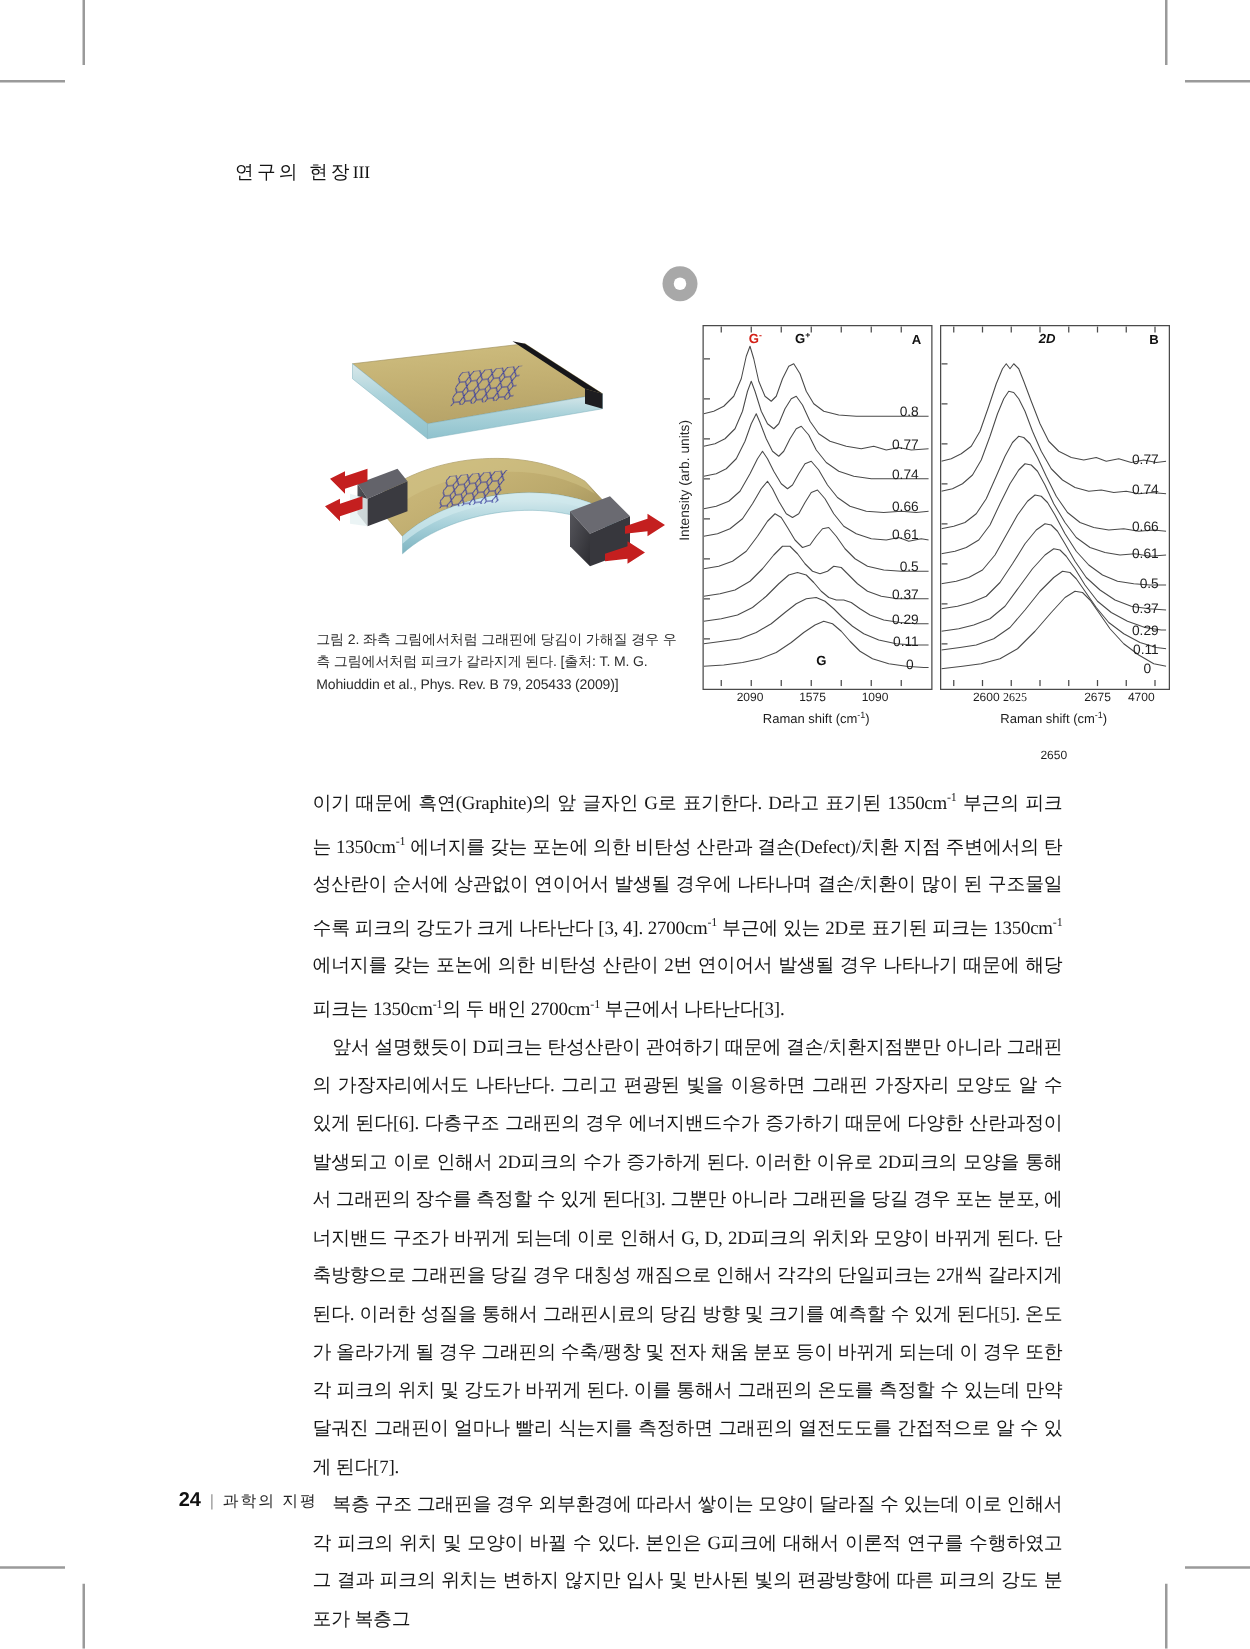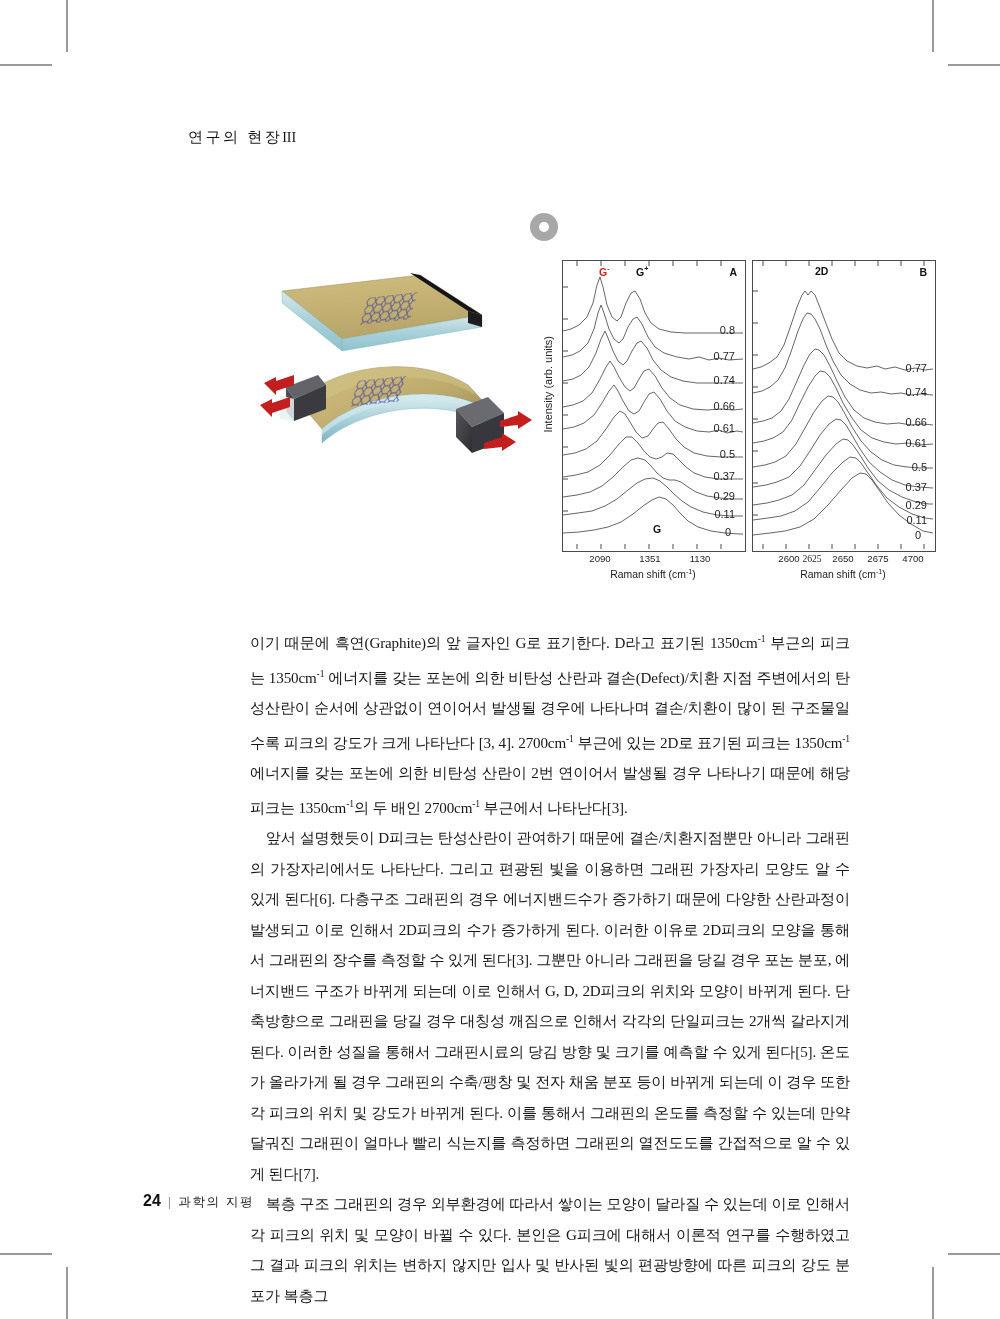--- a/index.html
+++ b/index.html
@@ -324,20 +324,21 @@
         </g>
 
         <g fill="#c41f1f">
           <polygon points="240,168 258,162 258,158 272,167 258,176 258,172 240,174"></polygon>
           <polygon points="224,190 242,184 242,180 256,189 242,198 242,194 224,196"></polygon>
         </g>
       </g>
     </svg>
   </div>
 
+  <div class="fig-caption">그림 2. 좌측 그림에서처럼 그래핀에 당김이 가해질 경우 우측 그림에서처럼 피크가 갈라지게 된다. [출처: T. M. G. Mohiuddin et al., Phys. Rev. B 79, 205433 (2009)]</div>
 
   <div class="panels">
 
     <div class="yaxis-title">Intensity (arb. units)</div>
 
     <div class="panel a">
       <div class="plot-box">
         <svg width="180" height="288" viewBox="0 0 180 288" xmlns="http://www.w3.org/2000/svg">
           <g stroke="#4a4a4a" stroke-width="1">
             <line x1="14" y1="0" x2="14" y2="5"></line>
@@ -399,22 +400,22 @@
         <div class="strain-lab" style="right:10px; top:161px;">0.61</div>
         <div class="strain-lab" style="right:10px; top:187px;">0.5</div>
         <div class="strain-lab" style="right:10px; top:209px;">0.37</div>
         <div class="strain-lab" style="right:10px; top:229px;">0.29</div>
         <div class="strain-lab" style="right:10px; top:247px;">0.11</div>
         <div class="strain-lab" style="right:14px; top:265px;">0</div>
       </div>
 
       <div class="xticks">
         <span style="left:38px;">2090</span>
-        <span style="left:88px;">1351</span>
-        <span style="left:138px;">1130</span>
+        <span style="left:88px;">1575</span>
+        <span style="left:138px;">1090</span>
       </div>
       <div class="xaxis-title">
         <span>Raman shift (cm</span><span class="sup">-1</span><span>)</span>
       </div>
     </div>
 
     <div class="panel b">
       <div class="plot-box">
         <svg width="180" height="288" viewBox="0 0 180 288" xmlns="http://www.w3.org/2000/svg">
           <g stroke="#4a4a4a" stroke-width="1">
@@ -458,52 +459,52 @@
             <path d="M0,226 L13,224 L24,221 L36,216 L47,205 L57,190 L67,174 L76,163 L83,158 L88,159 L93,164 L99,174 L107,188 L116,201 L127,211 L139,219 L152,224 L166,226 L180,227"></path>
 
             <path d="M0,244 L14,242 L26,239 L39,234 L51,224 L62,209 L73,194 L83,183 L90,178 L95,179 L100,184 L107,194 L115,207 L125,220 L136,229 L149,236 L163,241 L176,243 L180,243"></path>
 
             <path d="M0,259 L15,257 L28,255 L42,250 L55,241 L67,227 L79,212 L90,201 L97,196 L103,197 L108,202 L115,212 L124,225 L134,237 L146,246 L159,253 L172,257 L180,258"></path>
 
             <path d="M0,274 L17,272 L32,270 L47,266 L61,258 L75,244 L88,229 L99,217 L107,212 L113,213 L119,219 L126,229 L135,242 L146,254 L158,263 L170,270 L180,272"></path>
           </g>
         </svg>
 
-        <div class="peak-tag" style="left:62px; top:4px;">2D</div>
+        <div class="peak-tag" style="left:78px; top:4px;font-style:italic;">2D</div>
         <div class="panel-corner">B</div>
 
         <div class="strain-lab" style="right:8px; top:101px;">0.77</div>
         <div class="strain-lab" style="right:8px; top:125px;">0.74</div>
         <div class="strain-lab" style="right:8px; top:155px;">0.66</div>
         <div class="strain-lab" style="right:8px; top:176px;">0.61</div>
         <div class="strain-lab" style="right:8px; top:200px;">0.5</div>
         <div class="strain-lab" style="right:8px; top:220px;">0.37</div>
         <div class="strain-lab" style="right:8px; top:238px;">0.29</div>
         <div class="strain-lab" style="right:8px; top:253px;">0.11</div>
         <div class="strain-lab" style="right:14px; top:268px;">0</div>
       </div>
 
       <div class="xticks">
         <span style="left:37px;">2600</span>
         <span style="left:60px;font-family:Liberation Serif, serif;">2625</span>
-        <span style="left:91px;">2650</span>
+        <span style="left:91px;margin-top:46px;">2650</span>
         <span style="left:126px;">2675</span>
         <span style="left:161px;">4700</span>
       </div>
       <div class="xaxis-title">
         <span>Raman shift (cm</span><span class="sup">-1</span><span>)</span>
       </div>
     </div>
 
   </div>
 </div>
 
 <div class="body-text">
   <p>이기 때문에 흑연(Graphite)의 앞 글자인 G로 표기한다. D라고 표기된 1350cm<sup>-1</sup> 부근의 피크는 1350cm<sup>-1</sup> 에너지를 갖는 포논에 의한 비탄성 산란과 결손(Defect)/치환 지점 주변에서의 탄성산란이 순서에 상관없이 연이어서 발생될 경우에 나타나며 결손/치환이 많이 된 구조물일수록 피크의 강도가 크게 나타난다 [3, 4]. 2700cm<sup>-1</sup> 부근에 있는 2D로 표기된 피크는 1350cm<sup>-1</sup> 에너지를 갖는 포논에 의한 비탄성 산란이 2번 연이어서 발생될 경우 나타나기 때문에 해당 피크는 1350cm<sup>-1</sup>의 두 배인 2700cm<sup>-1</sup> 부근에서 나타난다[3].</p>
   <p class="indent">앞서 설명했듯이 D피크는 탄성산란이 관여하기 때문에 결손/치환지점뿐만 아니라 그래핀의 가장자리에서도 나타난다. 그리고 편광된 빛을 이용하면 그래핀 가장자리 모양도 알 수 있게 된다[6]. 다층구조 그래핀의 경우 에너지밴드수가 증가하기 때문에 다양한 산란과정이 발생되고 이로 인해서 2D피크의 수가 증가하게 된다. 이러한 이유로 2D피크의 모양을 통해서 그래핀의 장수를 측정할 수 있게 된다[3]. 그뿐만 아니라 그래핀을 당길 경우 포논 분포, 에너지밴드 구조가 바뀌게 되는데 이로 인해서 G, D, 2D피크의 위치와 모양이 바뀌게 된다. 단축방향으로 그래핀을 당길 경우 대칭성 깨짐으로 인해서 각각의 단일피크는 2개씩 갈라지게 된다. 이러한 성질을 통해서 그래핀시료의 당김 방향 및 크기를 예측할 수 있게 된다[5]. 온도가 올라가게 될 경우 그래핀의 수축/팽창 및 전자 채움 분포 등이 바뀌게 되는데 이 경우 또한 각 피크의 위치 및 강도가 바뀌게 된다. 이를 통해서 그래핀의 온도를 측정할 수 있는데 만약 달궈진 그래핀이 얼마나 빨리 식는지를 측정하면 그래핀의 열전도도를 간접적으로 알 수 있게 된다[7].</p>
-  <p class="indent">복층 구조 그래핀의 경우 외부환경에 따라서 쌓이는 모양이 달라질 수 있는데 이로 인해서 각 피크의 위치 및 모양이 바뀔 수 있다. 본인은 G피크에 대해서 이론적 연구를 수행하였고 그 결과 피크의 위치는 변하지 않지만 입사 및 반사된 빛의 편광방향에 따른 피크의 강도 분포가 복층그</p>
+  <p class="indent">복층 구조 그래핀을 경우 외부환경에 따라서 쌓이는 모양이 달라질 수 있는데 이로 인해서 각 피크의 위치 및 모양이 바뀔 수 있다. 본인은 G피크에 대해서 이론적 연구를 수행하였고 그 결과 피크의 위치는 변하지 않지만 입사 및 반사된 빛의 편광방향에 따른 피크의 강도 분포가 복층그</p>
 </div>
 
 <div class="footer">
   <span class="pg">24</span>
   <span class="bar">|</span>
   <span class="jr">과학의 지평</span>
 </div>
 
 </body></html>

